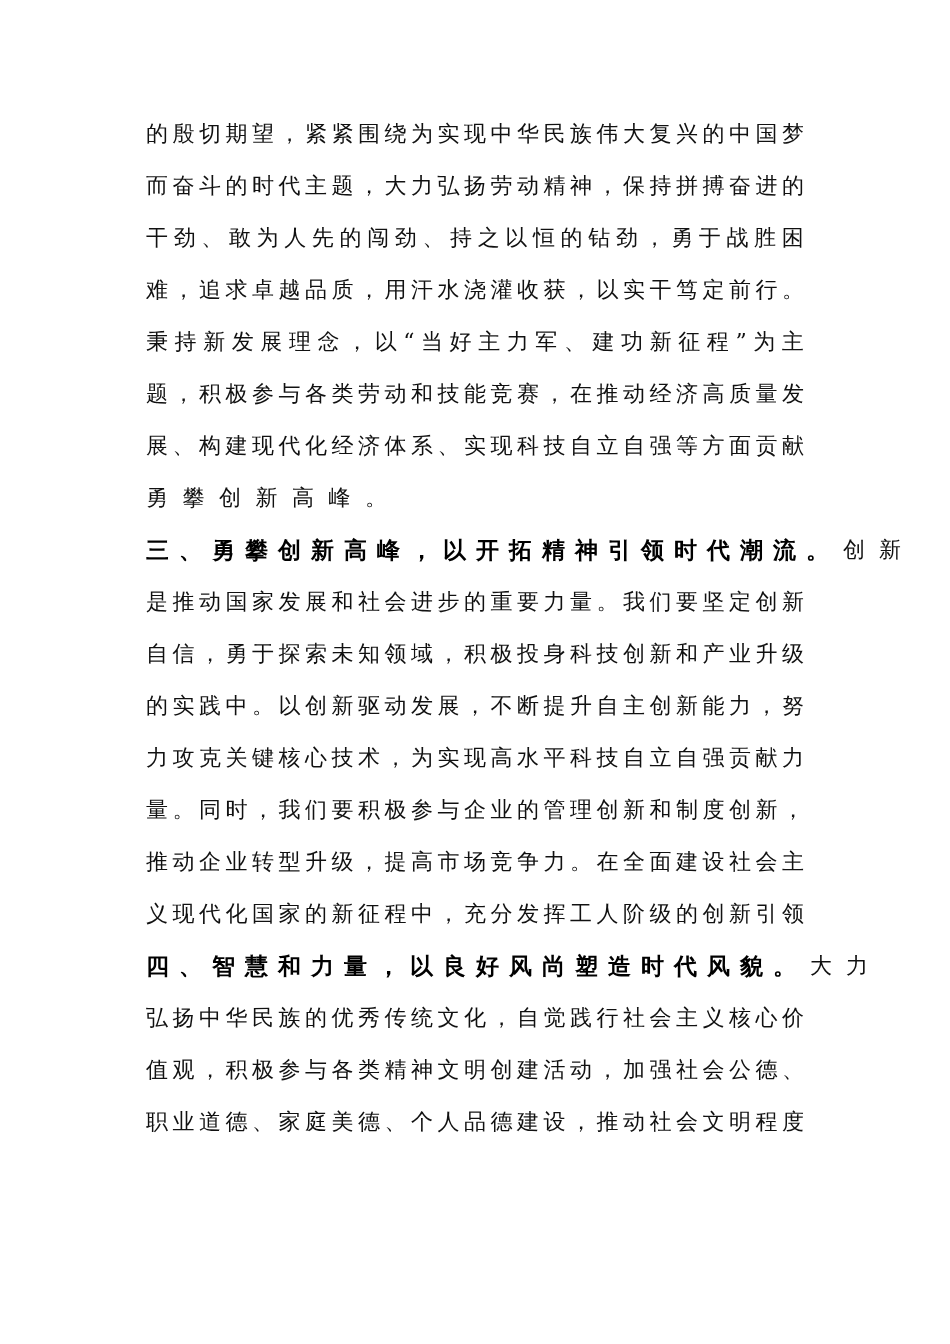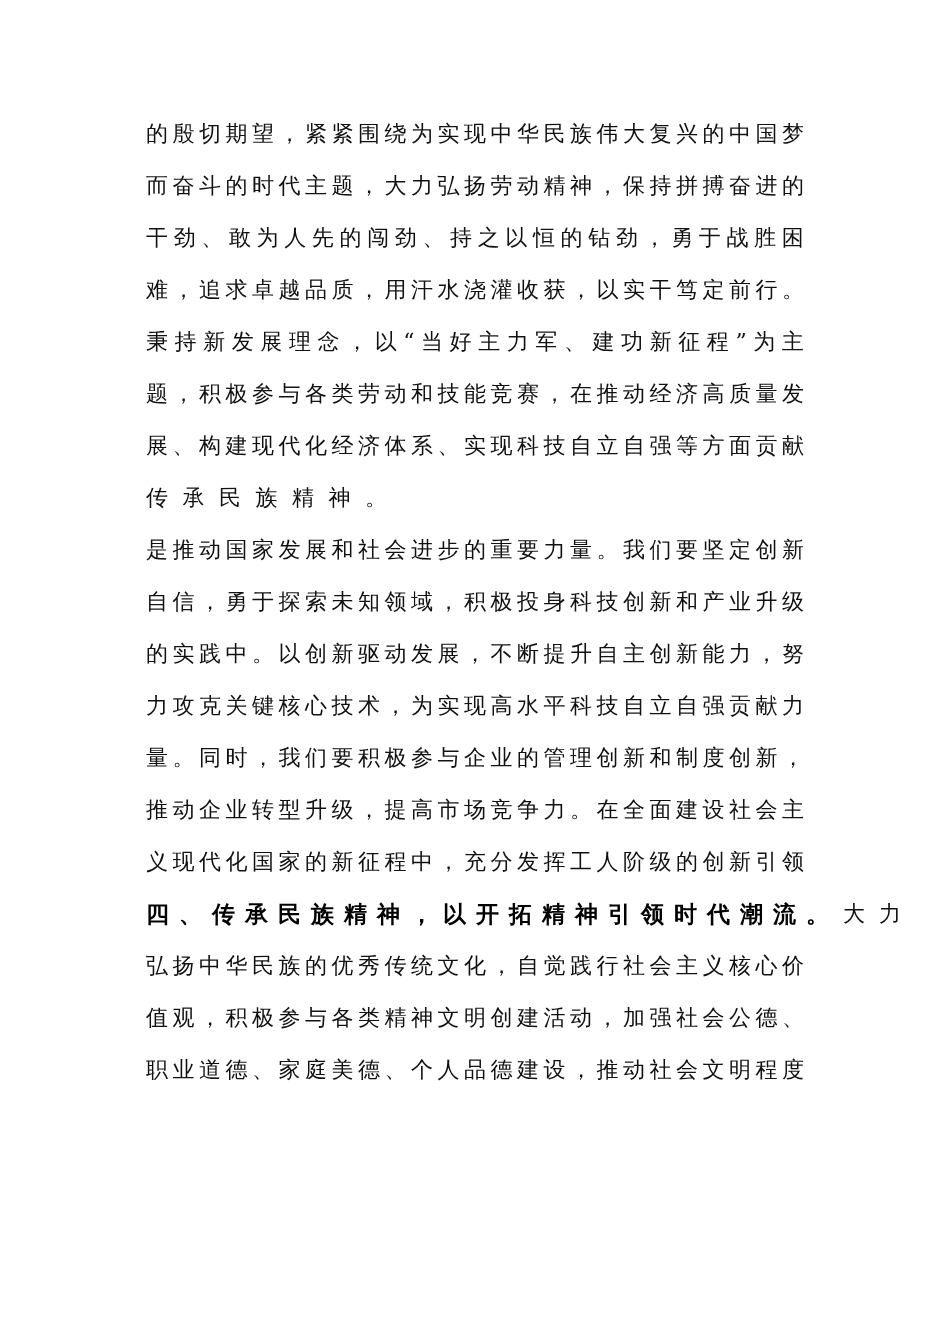--- a/index.html
+++ b/index.html
@@ -252,24 +252,29 @@
           <span>自</span>
           <span>立</span>
           <span>自</span>
           <span>强</span>
           <span>等</span>
           <span>方</span>
           <span>面</span>
           <span>贡</span>
           <span>献</span>
         </span>
-      <span class="line last">传承民族精神。</span>
+      <span class="line last">勇攀创新高峰。</span>
     </div>
 
     <div>
+      <div class="line heading">
+        <span class="indent"></span>
+        <span class="bold">三、勇攀创新高峰，以开拓精神引领时代潮流。</span>
+        <span class="tail">创新</span>
+      </div>
       <span class="line" style="display: flex; justify-content: space-between;">
           <span>是</span>
           <span>推</span>
           <span>动</span>
           <span>国</span>
           <span>家</span>
           <span>发</span>
           <span>展</span>
           <span>和</span>
           <span>社</span>
@@ -450,21 +455,21 @@
           <span>创</span>
           <span>新</span>
           <span>引</span>
           <span>领</span>
         </span>
     </div>
 
     <div>
       <div class="line heading">
         <span class="indent"></span>
-        <span class="bold">四、传承民族精神，以开拓精神引领时代潮流。</span>
+        <span class="bold">四、智慧和力量，以良好风尚塑造时代风貌。</span>
         <span class="tail">大力</span>
       </div>
       <span class="line" style="display: flex; justify-content: space-between;">
           <span>弘</span>
           <span>扬</span>
           <span>中</span>
           <span>华</span>
           <span>民</span>
           <span>族</span>
           <span>的</span>

